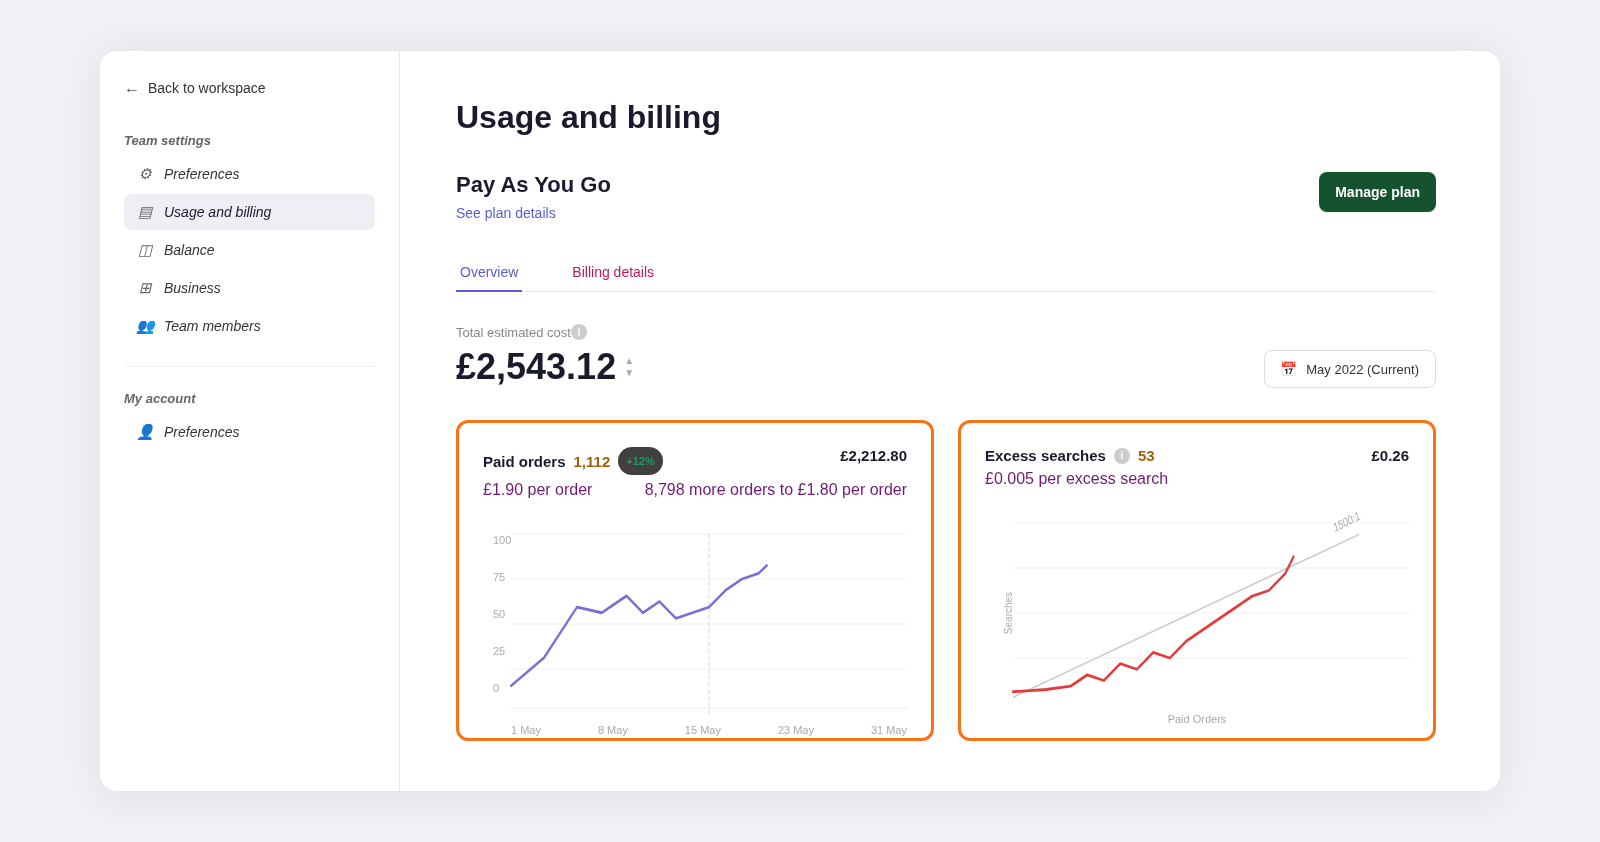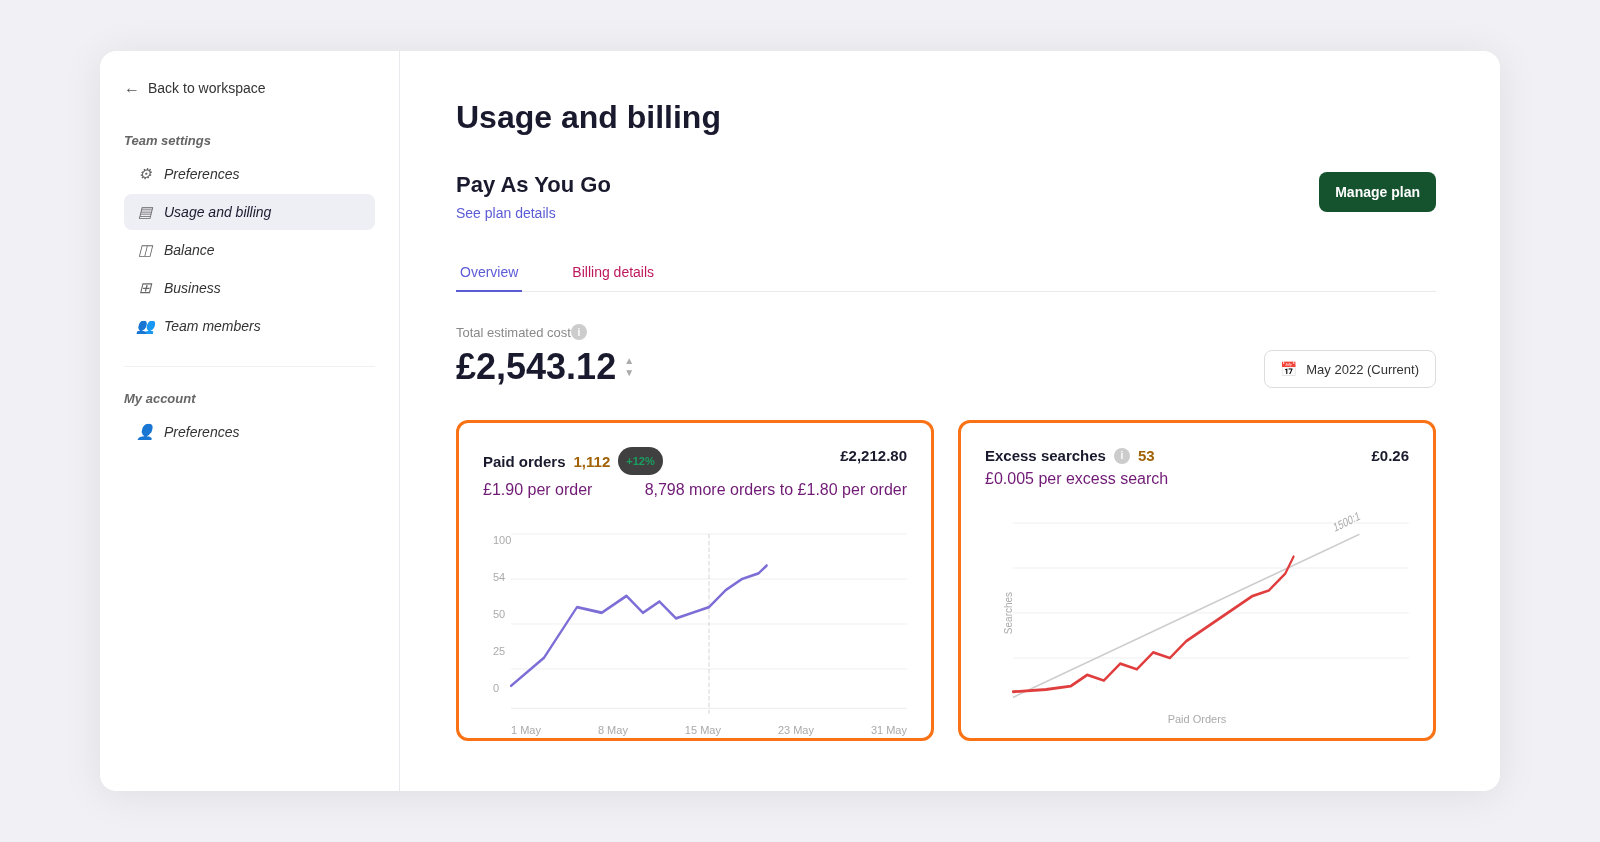--- a/index.html
+++ b/index.html
@@ -390,21 +390,21 @@
           </div>
           <span class="card-amount">£2,212.80</span>
         </div>
         <div class="card-subtitle-row">
           <span>£1.90 per order</span>
           <span>8,798 more orders to £1.80 per order</span>
         </div>
         <div class="chart-area">
           <div class="y-labels">
             <span>100</span>
-            <span>54</span>
+            <span>75</span>
             <span>50</span>
             <span>25</span>
             <span>0</span>
           </div>
           <svg class="chart-svg" viewBox="0 0 480 160" preserveAspectRatio="none" style="margin-left:28px; width: calc(100% - 28px);">
 
             <line x1="0" y1="0" x2="480" y2="0" stroke="#f0f0f0" stroke-width="1"></line>
             <line x1="0" y1="40" x2="480" y2="40" stroke="#f0f0f0" stroke-width="1"></line>
             <line x1="0" y1="80" x2="480" y2="80" stroke="#f0f0f0" stroke-width="1"></line>
             <line x1="0" y1="120" x2="480" y2="120" stroke="#f0f0f0" stroke-width="1"></line>

